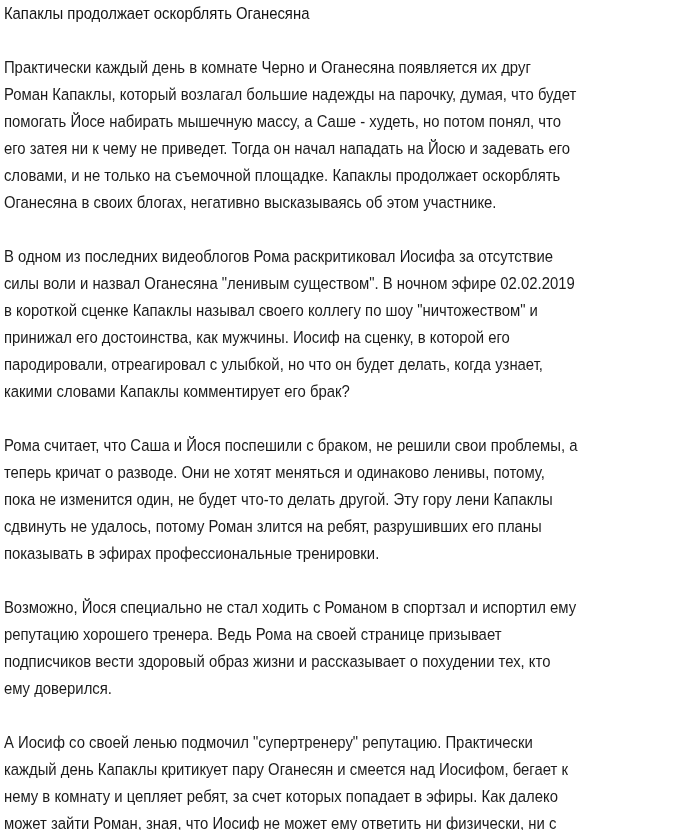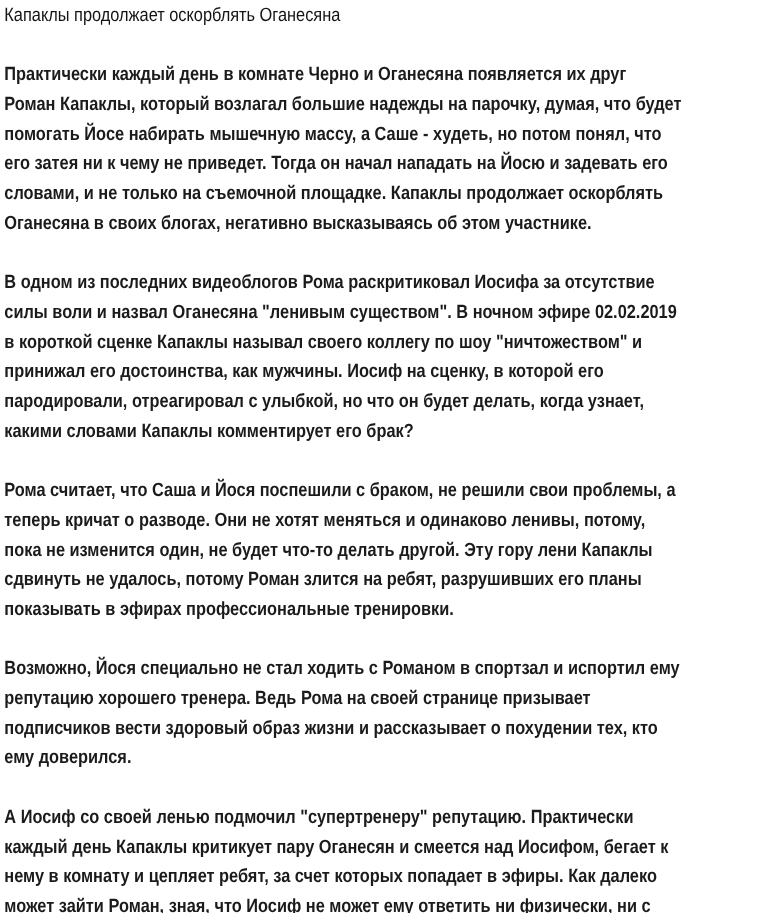--- a/index.html
+++ b/index.html
@@ -38,21 +38,20 @@
     padding-left: 4.6px;
     color: #1b1b1b;
   }
 
   .title {
     color: #141414;
   }
 
   .para {
     margin: 0;
-    font-weight: bold;
   }
 
   .gap {
     height: 27px;
   }
 </style>
 </head>
 <body>
 
 <div id="article">

